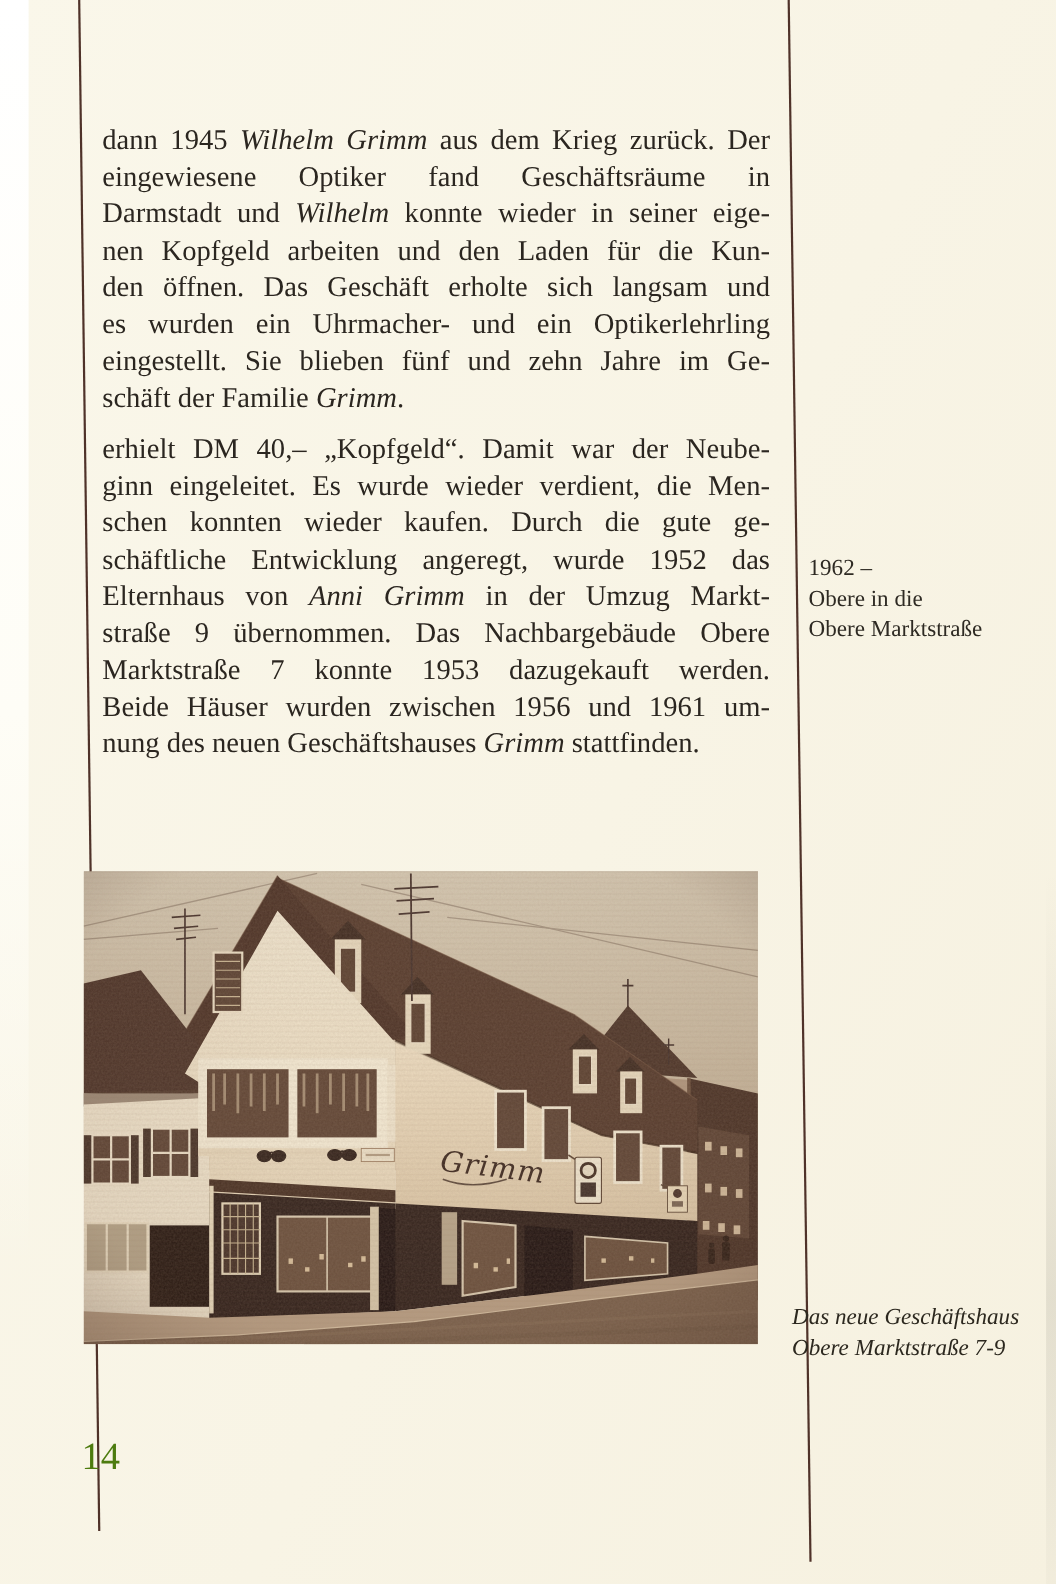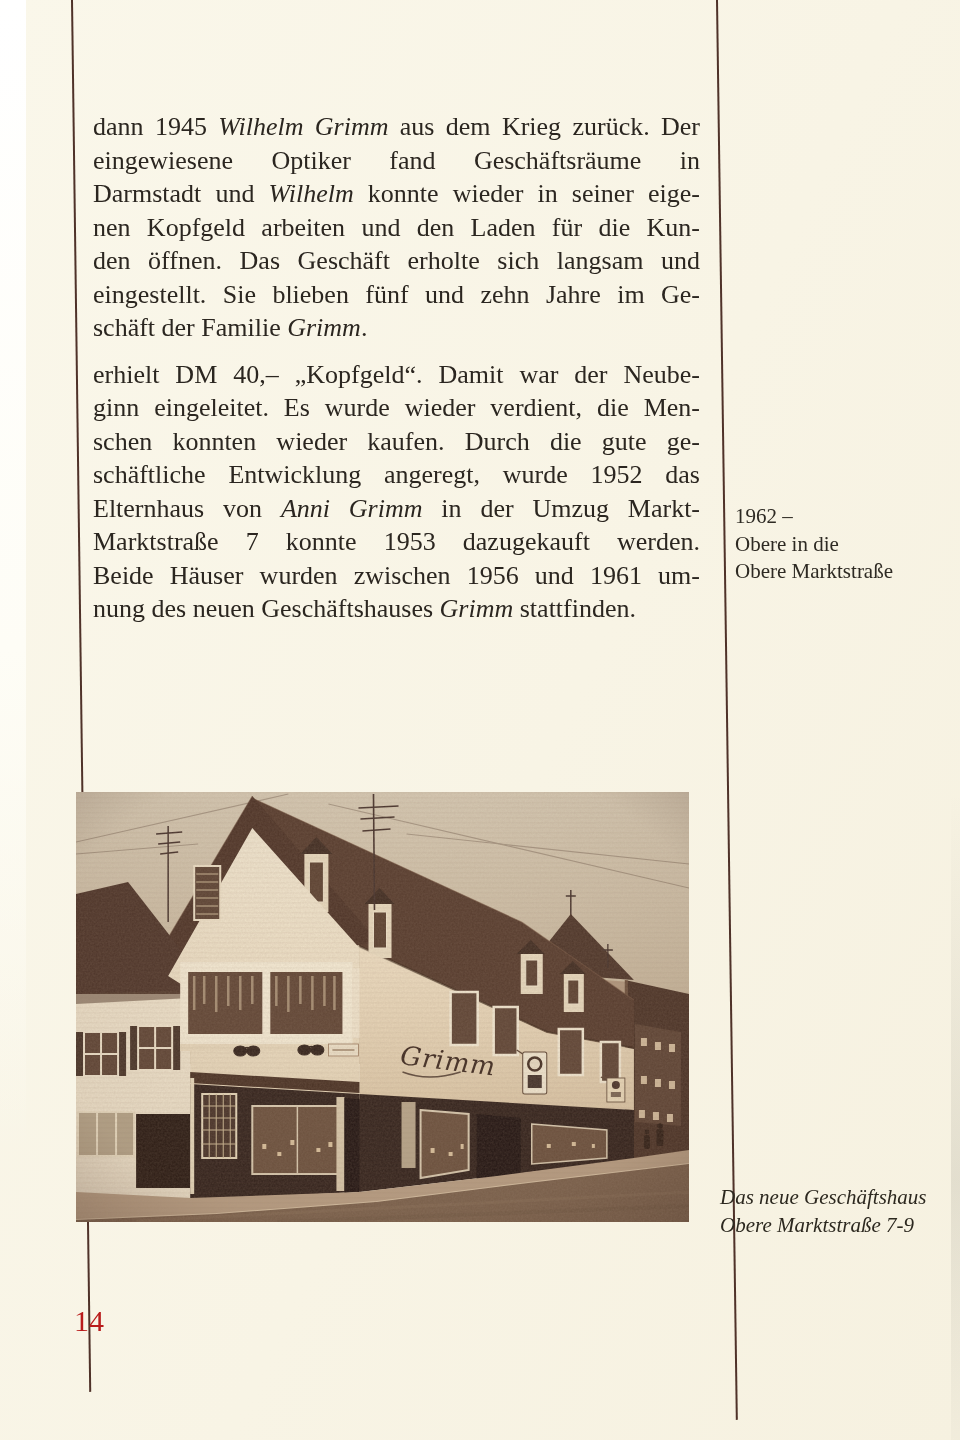--- a/index.html
+++ b/index.html
@@ -15,49 +15,51 @@
   .rule-right{left:716px;height:1420px;transform:rotate(-0.8deg)}
   .textblock{position:absolute;left:93px;top:110px;width:607px;font-size:26px;line-height:33.5px}
   .para+.para{margin-top:13px}
   .line{text-align:justify;text-align-last:justify}
   .line.last{text-align-last:left}
   .it{font-style:italic}
   .margin-note{position:absolute;left:735px;top:503px;font-size:21px;
        line-height:27.5px;color:#2e2a23}
   .caption{position:absolute;left:720px;top:1183px;font-style:italic;font-size:21px;
        line-height:28px;color:#2c281f}
-  .page-num{position:absolute;left:74px;top:1304px;font-size:30px;color:#b91c1c}
+  .page-num{position:absolute;left:74px;top:1304px;font-size:35px;color:#4d7c0f}
   .photo{position:absolute;left:76px;top:792px;width:613px;height:430px;
        box-shadow:inset 0 0 0 1px rgba(90,62,45,.22), inset 0 0 34px rgba(70,45,32,.18)}
   .photo svg{display:block;width:100%;height:100%}
 </style>
 </head>
 <body>
 
 <div class="edge-left"></div>
 <div class="edge-right"></div>
 <div class="rule rule-left"></div>
 <div class="rule rule-right"></div>
 
 <div class="textblock">
     <div class="para">
       <div class="line"><span>dann 1945 </span><span class="it">Wilhelm Grimm</span><span> aus dem Krieg zurück. Der</span></div>
       <div class="line"><span>eingewiesene Optiker fand Geschäftsräume in</span></div>
       <div class="line"><span>Darmstadt und </span><span class="it">Wilhelm</span><span> konnte wieder in seiner eige-</span></div>
       <div class="line"><span>nen Kopfgeld arbeiten und den Laden für die Kun-</span></div>
       <div class="line"><span>den öffnen. Das Geschäft erholte sich langsam und</span></div>
+      <div class="line"><span>es wurden ein Uhrmacher- und ein Optikerlehrling</span></div>
       <div class="line"><span>eingestellt. Sie blieben fünf und zehn Jahre im Ge-</span></div>
       <div class="line last"><span>schäft der Familie </span><span class="it">Grimm</span><span>.</span></div>
     </div>
     <div class="para">
       <div class="line"><span>erhielt DM 40,– „Kopfgeld“. Damit war der Neube-</span></div>
       <div class="line"><span>ginn eingeleitet. Es wurde wieder verdient, die Men-</span></div>
       <div class="line"><span>schen konnten wieder kaufen. Durch die gute ge-</span></div>
       <div class="line"><span>schäftliche Entwicklung angeregt, wurde 1952 das</span></div>
       <div class="line"><span>Elternhaus von </span><span class="it">Anni Grimm</span><span> in der Umzug Markt-</span></div>
+      <div class="line"><span>straße 9 übernommen. Das Nachbargebäude Obere</span></div>
       <div class="line"><span>Marktstraße 7 konnte 1953 dazugekauft werden.</span></div>
       <div class="line"><span>Beide Häuser wurden zwischen 1956 und 1961 um-</span></div>
       <div class="line last"><span>nung des neuen Geschäftshauses </span><span class="it">Grimm</span><span> stattfinden.</span></div>
     </div>
   </div>
 
 <aside class="margin-note">
   <div>1962 –</div>
   <div>Obere in die</div>
   <div>Obere Marktstraße</div>

